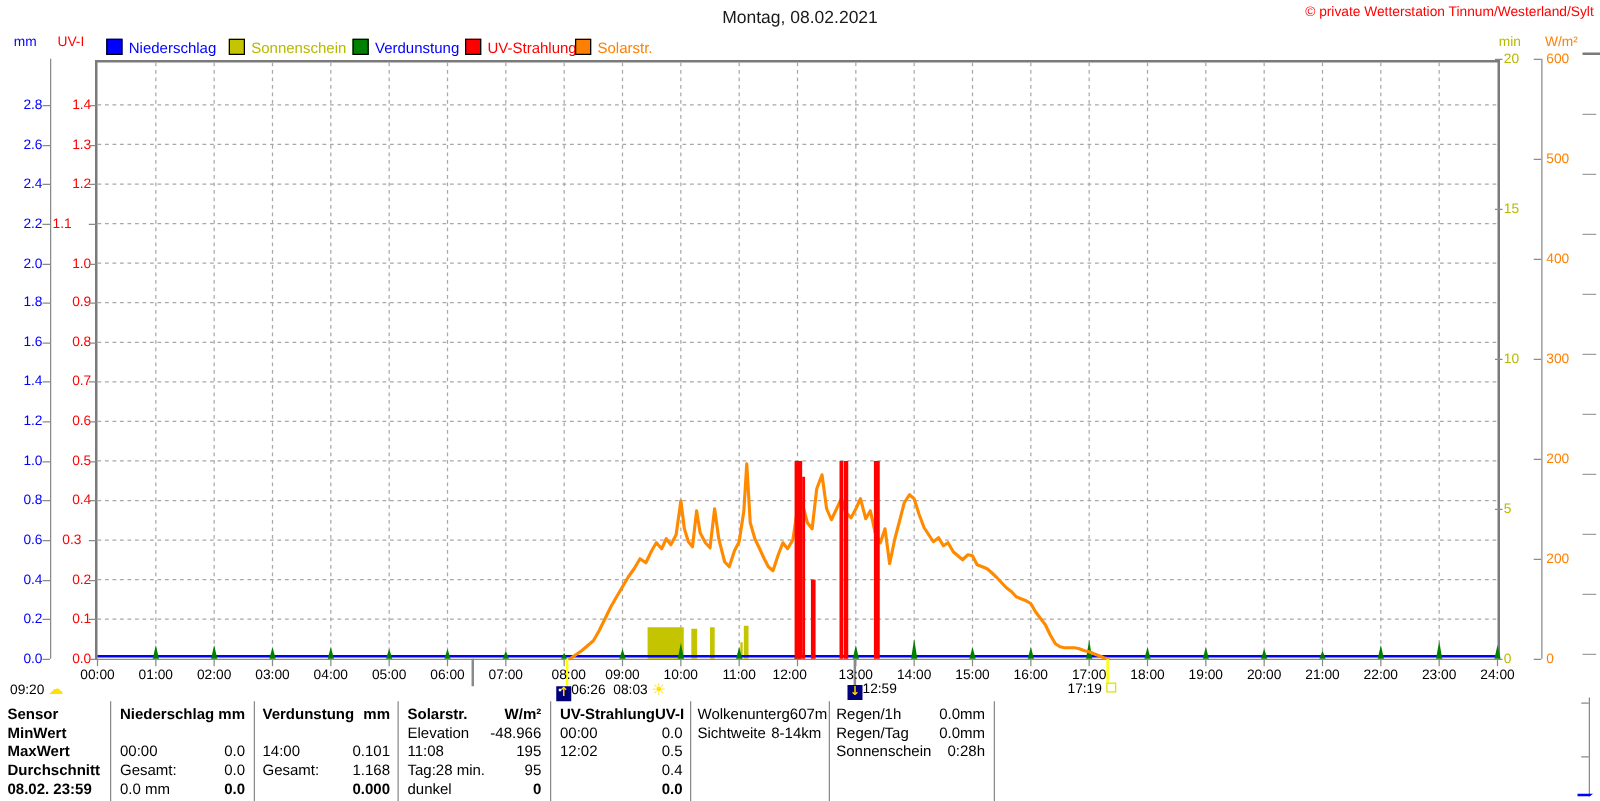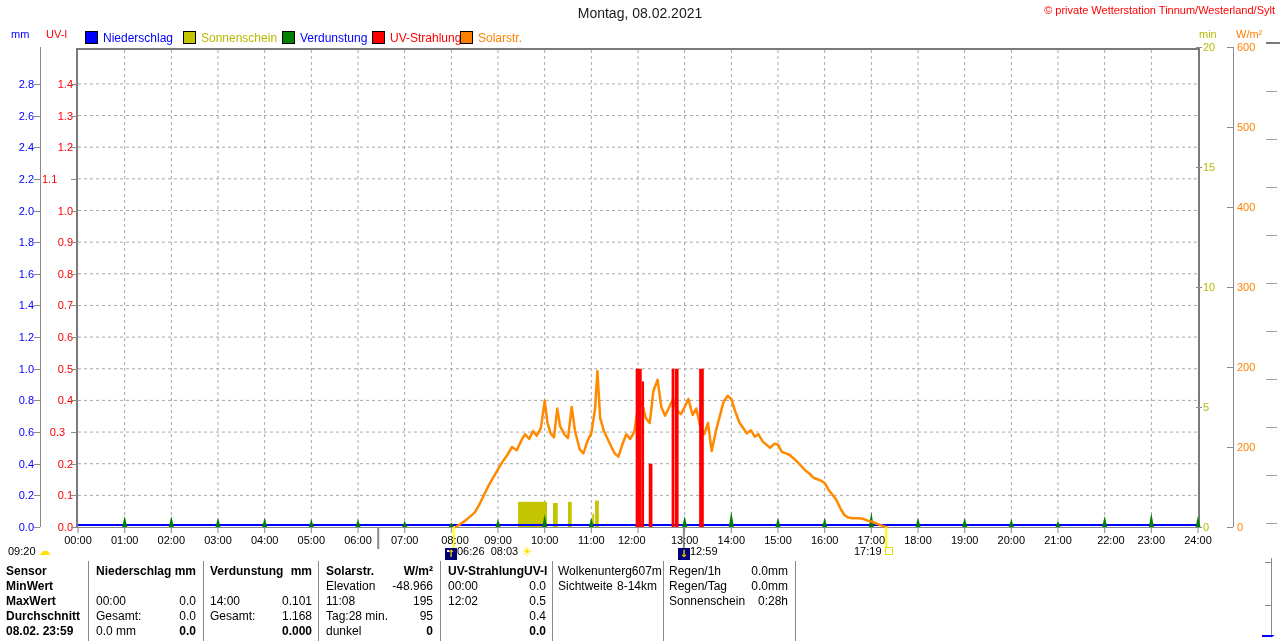--- a/index.html
+++ b/index.html
@@ -265,21 +265,21 @@
       <div class="lbl" style="left: 618px; top: 534px; color: rgb(0, 0, 0); width: 40px; text-align: left;">12:00</div>
       <div class="lbl" style="left: 664.667px; top: 534px; color: rgb(0, 0, 0); width: 40px; text-align: center;">13:00</div>
       <div class="lbl" style="left: 711.334px; top: 534px; color: rgb(0, 0, 0); width: 40px; text-align: center;">14:00</div>
       <div class="lbl" style="left: 758px; top: 534px; color: rgb(0, 0, 0); width: 40px; text-align: center;">15:00</div>
       <div class="lbl" style="left: 804.667px; top: 534px; color: rgb(0, 0, 0); width: 40px; text-align: center;">16:00</div>
       <div class="lbl" style="left: 851.334px; top: 534px; color: rgb(0, 0, 0); width: 40px; text-align: center;">17:00</div>
       <div class="lbl" style="left: 898.001px; top: 534px; color: rgb(0, 0, 0); width: 40px; text-align: center;">18:00</div>
       <div class="lbl" style="left: 944.667px; top: 534px; color: rgb(0, 0, 0); width: 40px; text-align: center;">19:00</div>
       <div class="lbl" style="left: 991.334px; top: 534px; color: rgb(0, 0, 0); width: 40px; text-align: center;">20:00</div>
       <div class="lbl" style="left: 1038px; top: 534px; color: rgb(0, 0, 0); width: 40px; text-align: center;">21:00</div>
-      <div class="lbl" style="left: 1084.67px; top: 534px; color: rgb(0, 0, 0); width: 40px; text-align: right;">22:00</div>
+      <div class="lbl" style="left: 1084.67px; top: 534px; color: rgb(0, 0, 0); width: 40px; text-align: center;">22:00</div>
       <div class="lbl" style="left: 1131.33px; top: 534px; color: rgb(0, 0, 0); width: 40px; text-align: center;">23:00</div>
       <div class="lbl" style="left: 1178px; top: 534px; color: rgb(0, 0, 0); width: 40px; text-align: center;">24:00</div>
     </div>
 
   <div class="marker" style="left:8px;">
     <span>09:20</span>
     <span class="cloud-glyph">☁</span>
   </div>
   <div class="marker" style="left:445px;">
     <span class="sq-icon dawn">↑</span><span>06:26</span>&nbsp;&nbsp;<span>08:03</span> <span class="sun-glyph">☀</span>

